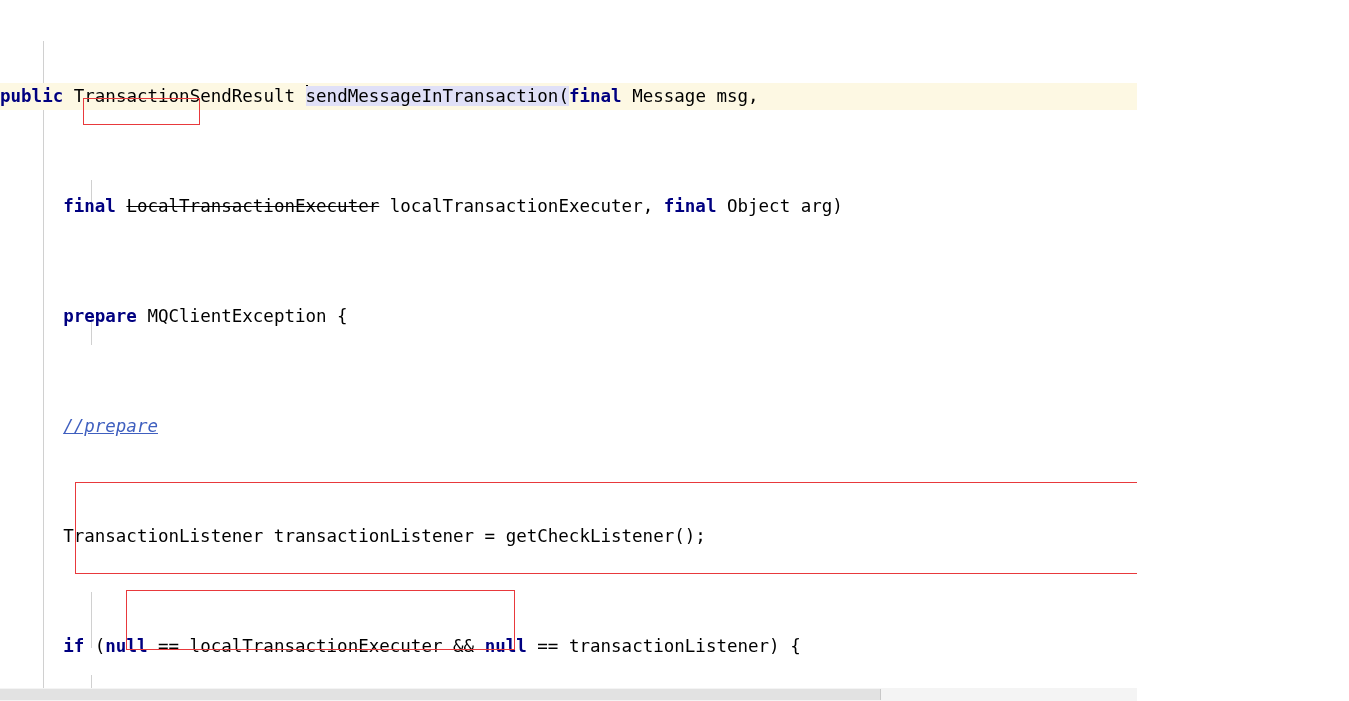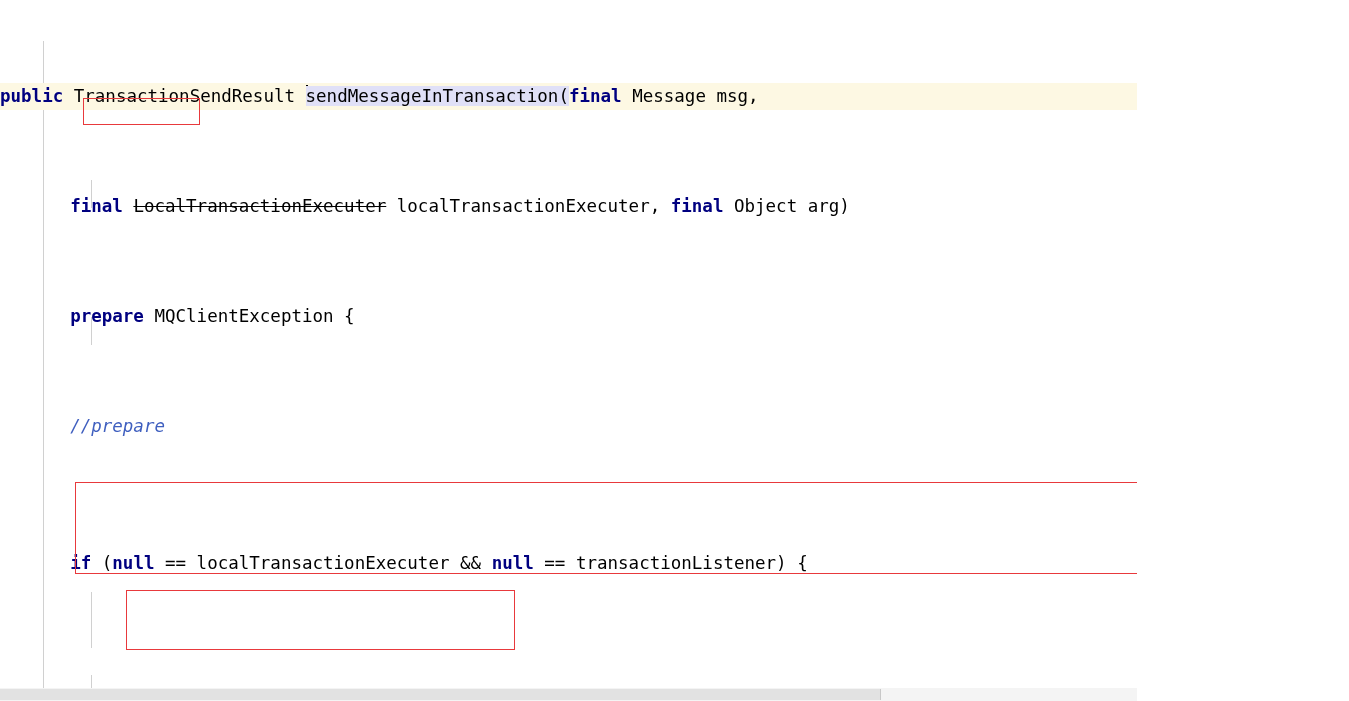--- a/index.html
+++ b/index.html
@@ -31,35 +31,35 @@
     width: 1349px;
     font-size: 17.5px;
     line-height: 27.5px;
     white-space: pre;
     letter-spacing: 0px;
   }
 
   .line {
     position: relative;
     height: 27.5px;
-    padding-left: 28px;
+    padding-left: 21px;
     color: #000000;
     white-space: pre;
   }
 
   .line.caret-line {
     background: #fdf8e3;
     margin-left: -39px;
     padding-left: 39px;
     width: 1349px;
   }
 
   
   .kw        { color: #000080; font-weight: bold; }
-  .cmt       { color: #3f5fbf; font-style: italic; }
+  .cmt       { color: #3f5fbf; font-style: italic; text-decoration: underline; }
   .plain     { color: #000000; }
   .strike    { color: #000000; text-decoration: line-through; }
   .sel       { background: #e0e0f7; }
 
   
   .caret {
     display: inline-block;
     width: 0;
     border-left: 2px solid #000000;
     height: 21px;
@@ -121,20 +121,21 @@
   <div id="code">
 
     <div class="line caret-line"><span class="kw">public</span><span class="plain"> TransactionSendResult </span><span class="caret"></span><span class="sel plain">sendMessageInTransaction</span><span class="sel plain">(</span><span class="kw">final</span><span class="plain"> Message msg,</span></div>
 
     <div class="line"><span class="plain">    </span><span class="kw">final</span><span class="plain"> </span><span class="strike">LocalTransactionExecuter</span><span class="plain"> localTransactionExecuter, </span><span class="kw">final</span><span class="plain"> Object arg)</span></div>
 
     <div class="line"><span class="plain">    </span><span class="kw">prepare</span><span class="plain"> MQClientException {</span></div>
 
     <div class="line"><span class="plain">    </span><span class="cmt">//prepare</span></div>
 
+    <div class="line"><span class="plain">    TransactionListener transactionListener = getCheckListener();</span></div>
 
     <div class="line"><span class="plain">    </span><span class="kw">if</span><span class="plain"> (</span><span class="kw">null</span><span class="plain"> == localTransactionExecuter &amp;&amp; </span><span class="kw">null</span><span class="plain"> == transactionListener) {</span></div>
 
     
 
     
 
     
 
     

